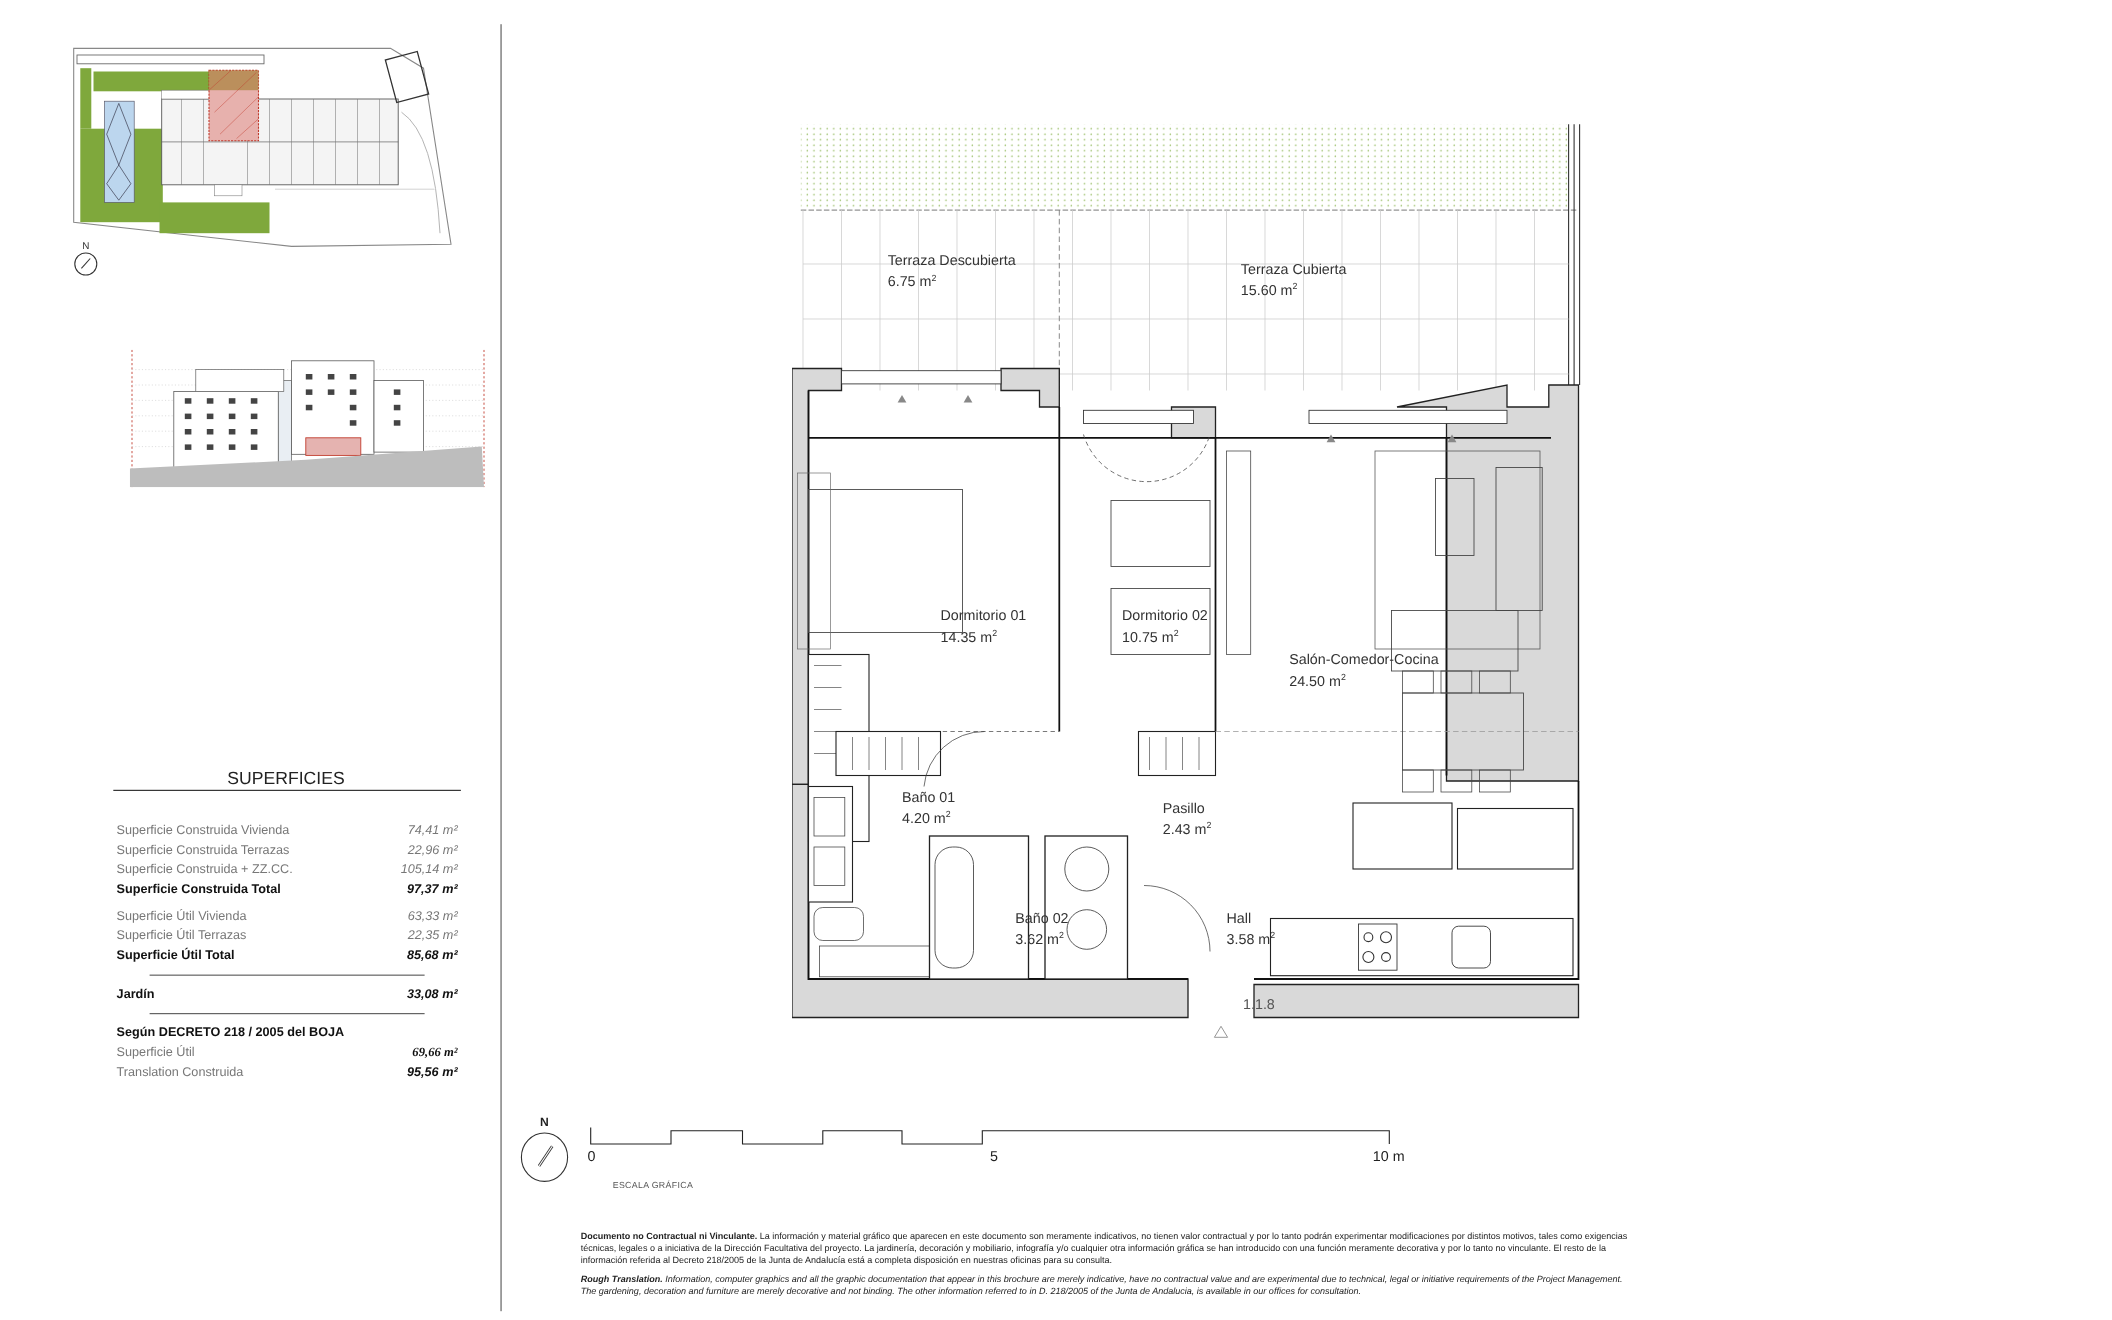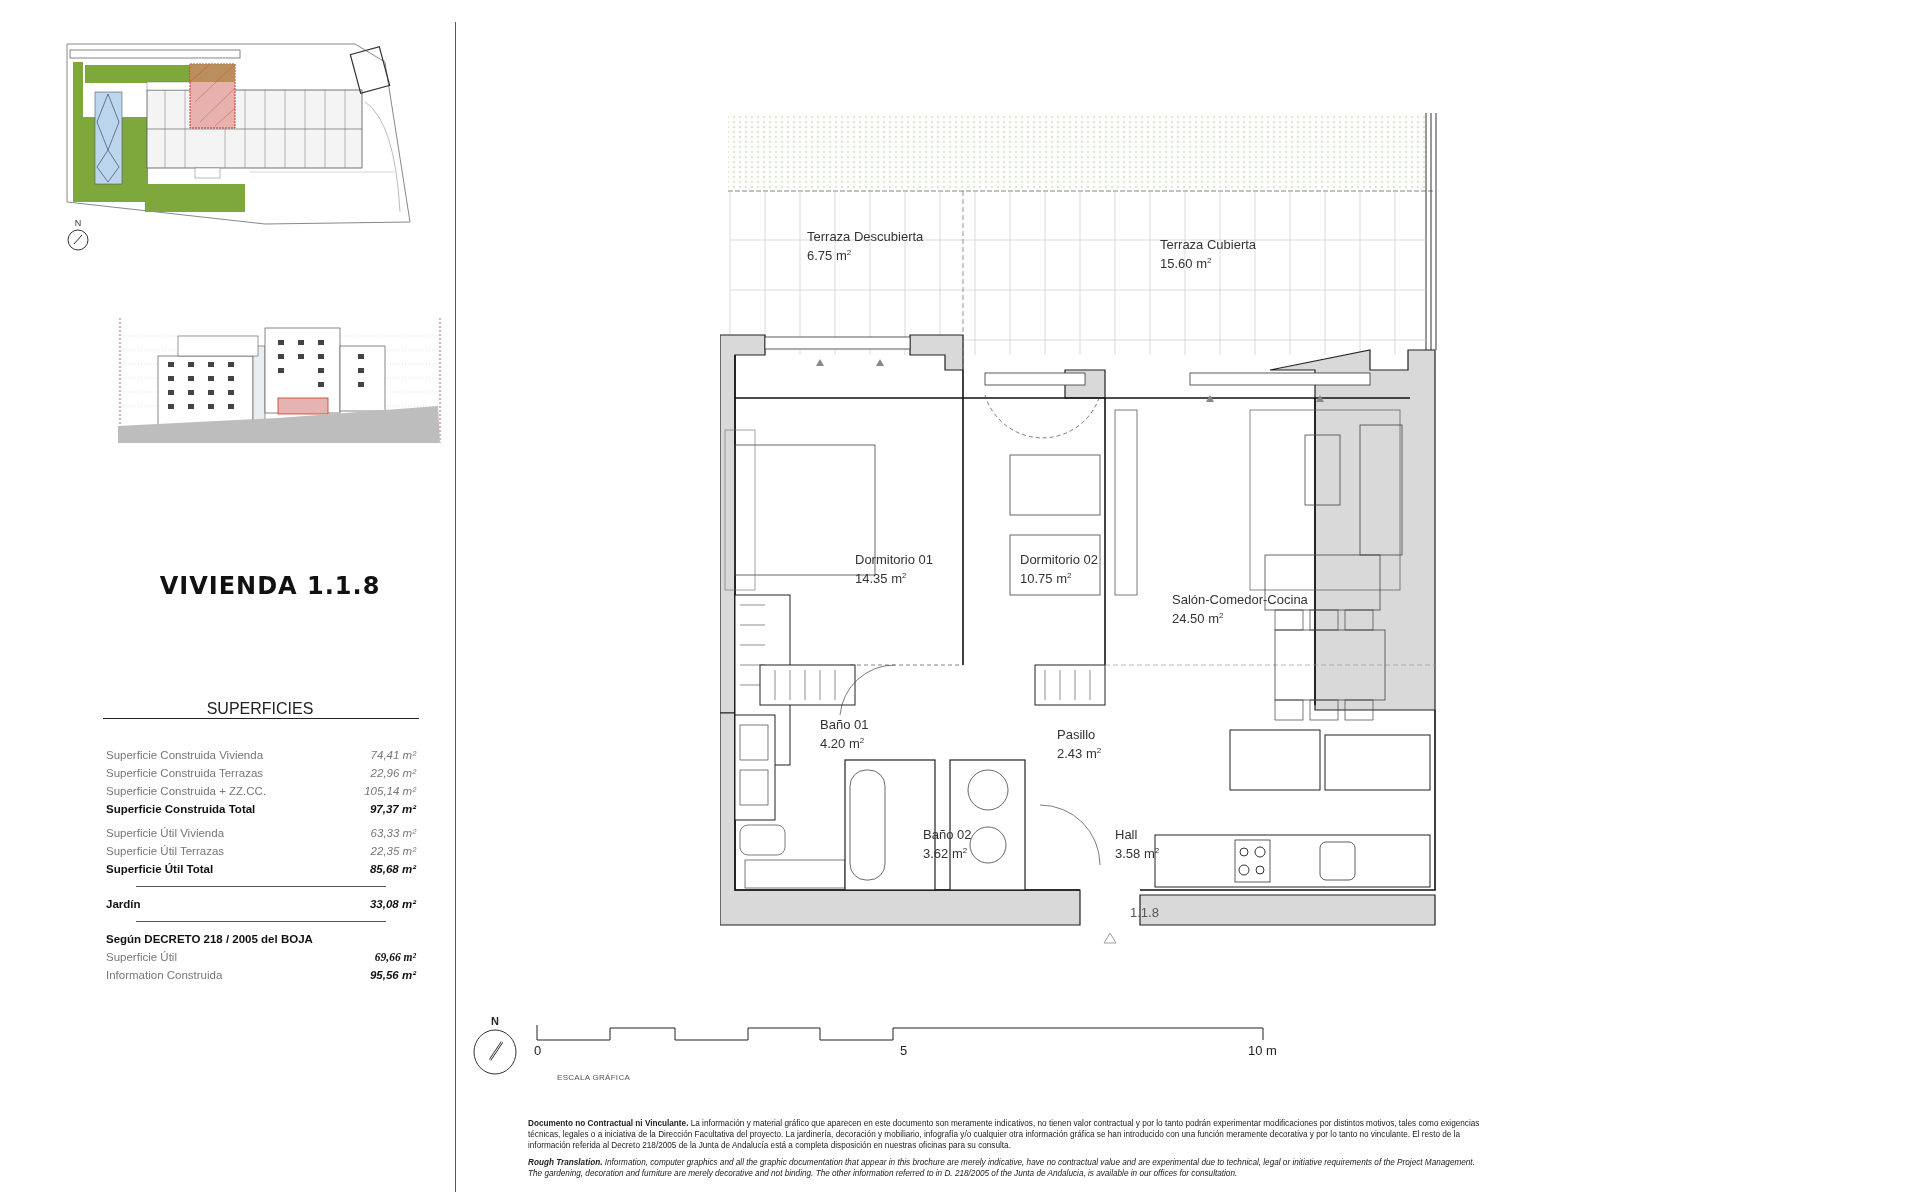--- a/index.html
+++ b/index.html
@@ -127,21 +127,20 @@
         <rect x="240" y="50" width="6" height="5"></rect>
       <rect x="200" y="64" width="6" height="5"></rect>
         <rect x="240" y="64" width="6" height="5"></rect>
     </g>
     <rect x="160" y="80" width="50" height="16" fill="#e5b3b0" stroke="#c0392b" stroke-width="0.8"></rect>
     <polygon points="0,108 160,100 320,88 322,125 0,125" fill="#bdbdbd"></polygon>
   </svg>
 </div>
 
 <div class="abs title-block">
-  <div class="title-main">VIVIENDA 1.1.8</div>
 </div>
 
 <div class="abs sup-head">SUPERFICIES</div>
 <div class="abs sup-rule" style="top:718px;"></div>
 
 <div class="abs sup-table">
   <div class="row">
       <span class="lbl">Superficie Construida Vivienda</span>
       <span class="val">74,41 m²</span>
     </div>
@@ -177,21 +176,21 @@
     </div>
   <div class="short-rule"></div>
   <div class="row bold">
       <span class="lbl">Según DECRETO 218 / 2005 del BOJA</span>
     </div>
   <div class="row">
       <span class="lbl">Superficie Útil</span>
       <span class="val" style="color:#111;font-weight:bold;font-family:Liberation Serif, serif;">69,66 m²</span>
     </div>
   <div class="row">
-      <span class="lbl">Information Construida</span>
+      <span class="lbl">Translation Construida</span>
       <span class="val" style="color:#111;font-weight:bold;">95,56 m²</span>
     </div>
 </div>
 
 <div class="abs divider"></div>
 
 <div class="abs" style="left:720px;top:105px;width:780px;height:840px;">
   <svg width="780" height="840" viewBox="0 0 780 840">
     <defs>
       <pattern id="dots" width="6" height="5" patternUnits="userSpaceOnUse">
@@ -335,21 +334,21 @@
     <path d="M320,700 A60,60 0 0 1 380,760" fill="none" stroke="#444" stroke-width="0.7"></path>
 
     <polygon points="390,828 384,838 396,838" fill="none" stroke="#888" stroke-width="0.8"></polygon>
   </svg>
 
   
   <div class="abs plan-label" style="left:87px;top:124px;">
     <div>Terraza Descubierta</div>
     <div><span>6.75 m</span><sup>2</sup></div>
   </div>
-  <div class="abs plan-label" style="left:408px;top:132px;margin-left:32px;">
+  <div class="abs plan-label" style="left:408px;top:132px;">
     <div>Terraza Cubierta</div>
     <div><span>15.60 m</span><sup>2</sup></div>
   </div>
   <div class="abs plan-label" style="left:135px;top:447px;">
     <div>Dormitorio 01</div>
     <div><span>14.35 m</span><sup>2</sup></div>
   </div>
   <div class="abs plan-label" style="left:300px;top:447px;">
     <div>Dormitorio 02</div>
     <div><span>10.75 m</span><sup>2</sup></div>

